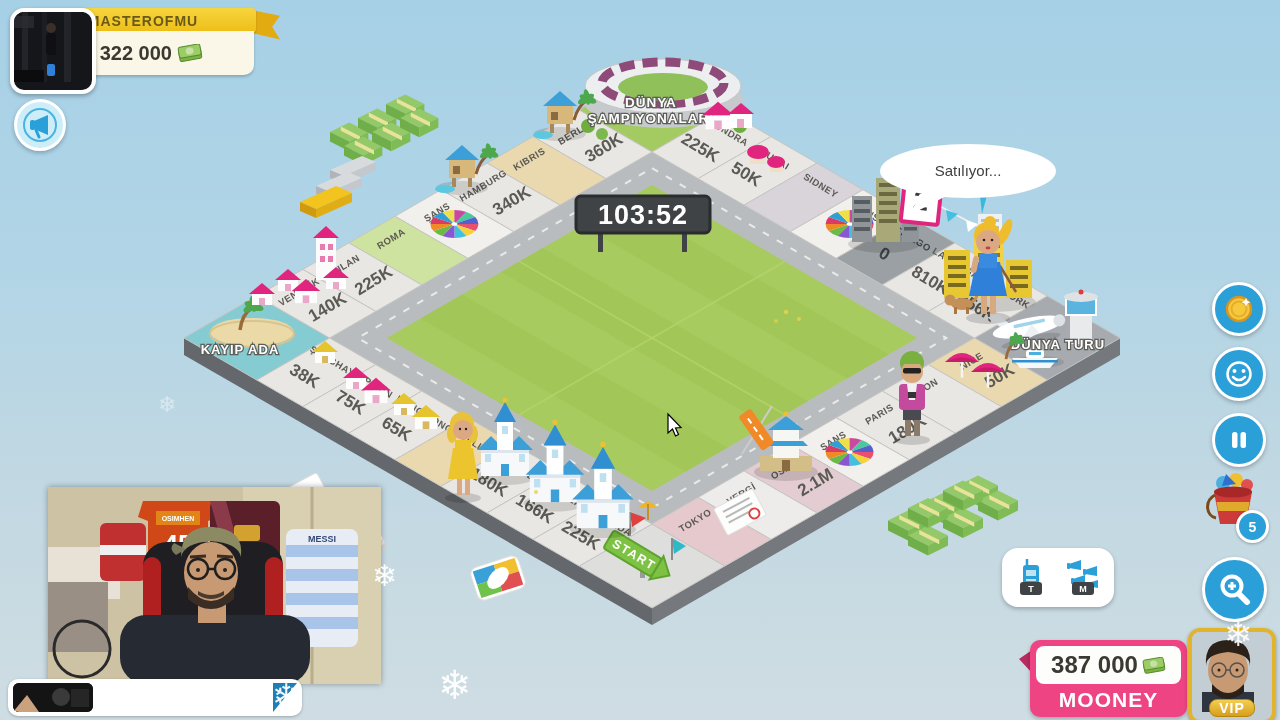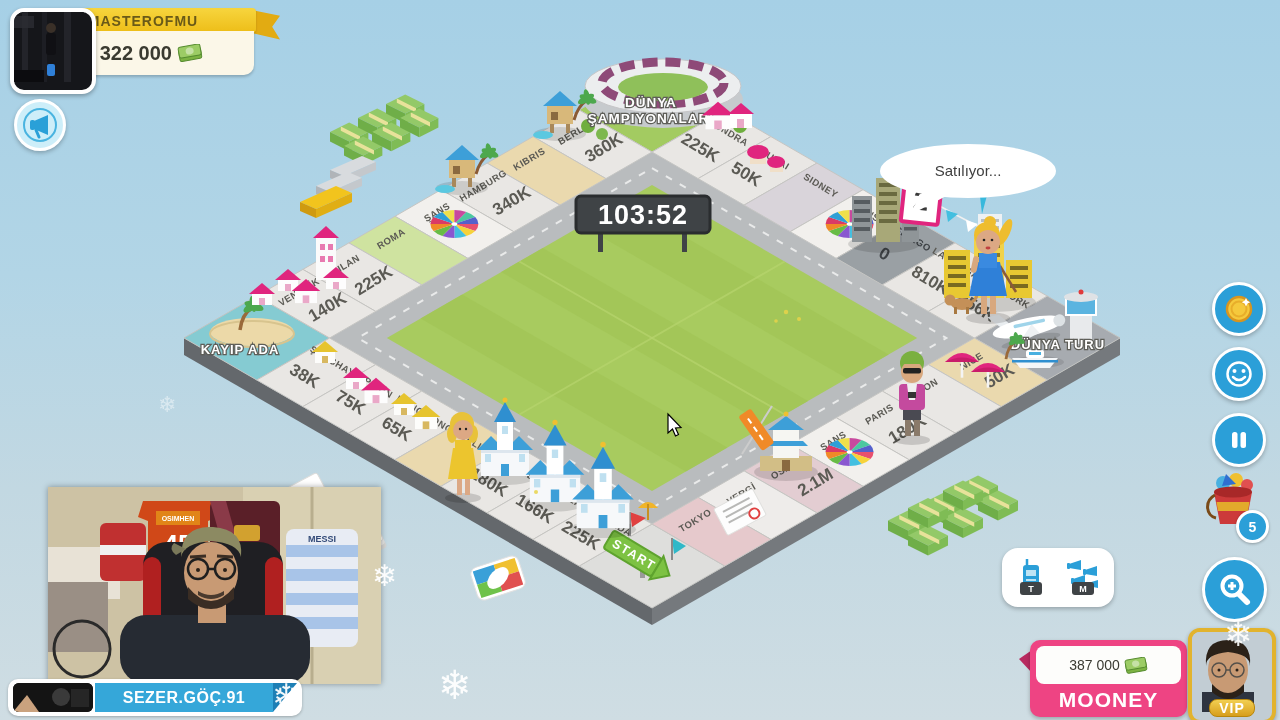--- a/index.html
+++ b/index.html
@@ -38,21 +38,21 @@
   .voice-label{position:absolute;bottom:3px;left:50%;transform:translateX(-50%);width:22px;height:13px;
     background:#3f4346;border-radius:3px;color:#fff;font-size:9px;font-weight:bold;
     display:flex;align-items:center;justify-content:center;}
   
   #bp-wrap{left:1030px;top:640px;width:157px;height:77px;background:#ee4483;border-radius:10px;
     box-shadow:0 2px 4px rgba(0,0,0,.25);}
   #bp-fold{left:1019px;top:650px;width:0;height:0;border-top:9px solid transparent;
     border-bottom:14px solid transparent;border-right:13px solid #b82a60;}
   #bp-money{left:1036px;top:646px;width:145px;height:38px;background:#fdfdfb;border-radius:8px;
     display:flex;align-items:center;justify-content:center;gap:4px;}
-  #bp-money .money{font-weight:normal;font-size:14px;color:#3a3a32;}
+  #bp-money .money{font-weight:bold;font-size:24px;color:#3a3a32;}
   #bp-name{left:1036px;top:688px;width:145px;text-align:center;color:#fff;font-weight:bold;
     font-size:21px;letter-spacing:1px;}
   #bp-avatar{left:1188px;top:628px;width:80px;height:88px;border:4px solid #e2b32d;border-radius:12px;
     background:#c2cdd4;overflow:hidden;box-shadow:0 2px 4px rgba(0,0,0,.3);}
   #vip-badge{left:1209px;top:699px;width:44px;height:16px;border-radius:8px;
     background:linear-gradient(#f2cf52,#d79e1c);border:1px solid #b8860b;color:#fff;font-size:14px;
     font-weight:bold;display:flex;align-items:center;justify-content:center;letter-spacing:1px;}
   
   #webcam{left:0;top:487px;width:333px;height:197px;background:#cdc2a4;overflow:hidden;
     box-shadow:0 0 6px rgba(0,0,0,.35);margin-left:48px;}
@@ -799,23 +799,20 @@
   </div>
   <div class="abs" id="stream-banner"></div>
   <div class="abs" id="stream-thumb">
     <svg width="80" height="29" viewBox="0 0 80 29">
       <rect width="80" height="29" fill="#141414"></rect>
       <polygon points="0,29 14,12 26,29" fill="#caa27e"></polygon>
       <circle cx="48" cy="14" r="9" fill="#3a3a3a"></circle>
       <rect x="58" y="6" width="18" height="18" fill="#262626"></rect>
     </svg>
   </div>
-  <div class="abs" id="stream-band">
-    <span>SEZER.GÖÇ.91</span>
-  </div>
   <div class="abs" id="stream-fold"></div>
 
   <div class="abs" id="status">
   </div>
 
   <span class="snow" style="left:372px;top:558px;font-size:30px;opacity:.95">❄</span>
   <span class="snow" style="left:438px;top:662px;font-size:40px;opacity:.95">❄</span>
   <span class="snow" style="left:272px;top:676px;font-size:34px;opacity:.95">❄</span>
   <span class="snow" style="left:1224px;top:614px;font-size:34px;opacity:.9">❄</span>
   <span class="snow" style="left:158px;top:392px;font-size:22px;opacity:.45">❄</span>

